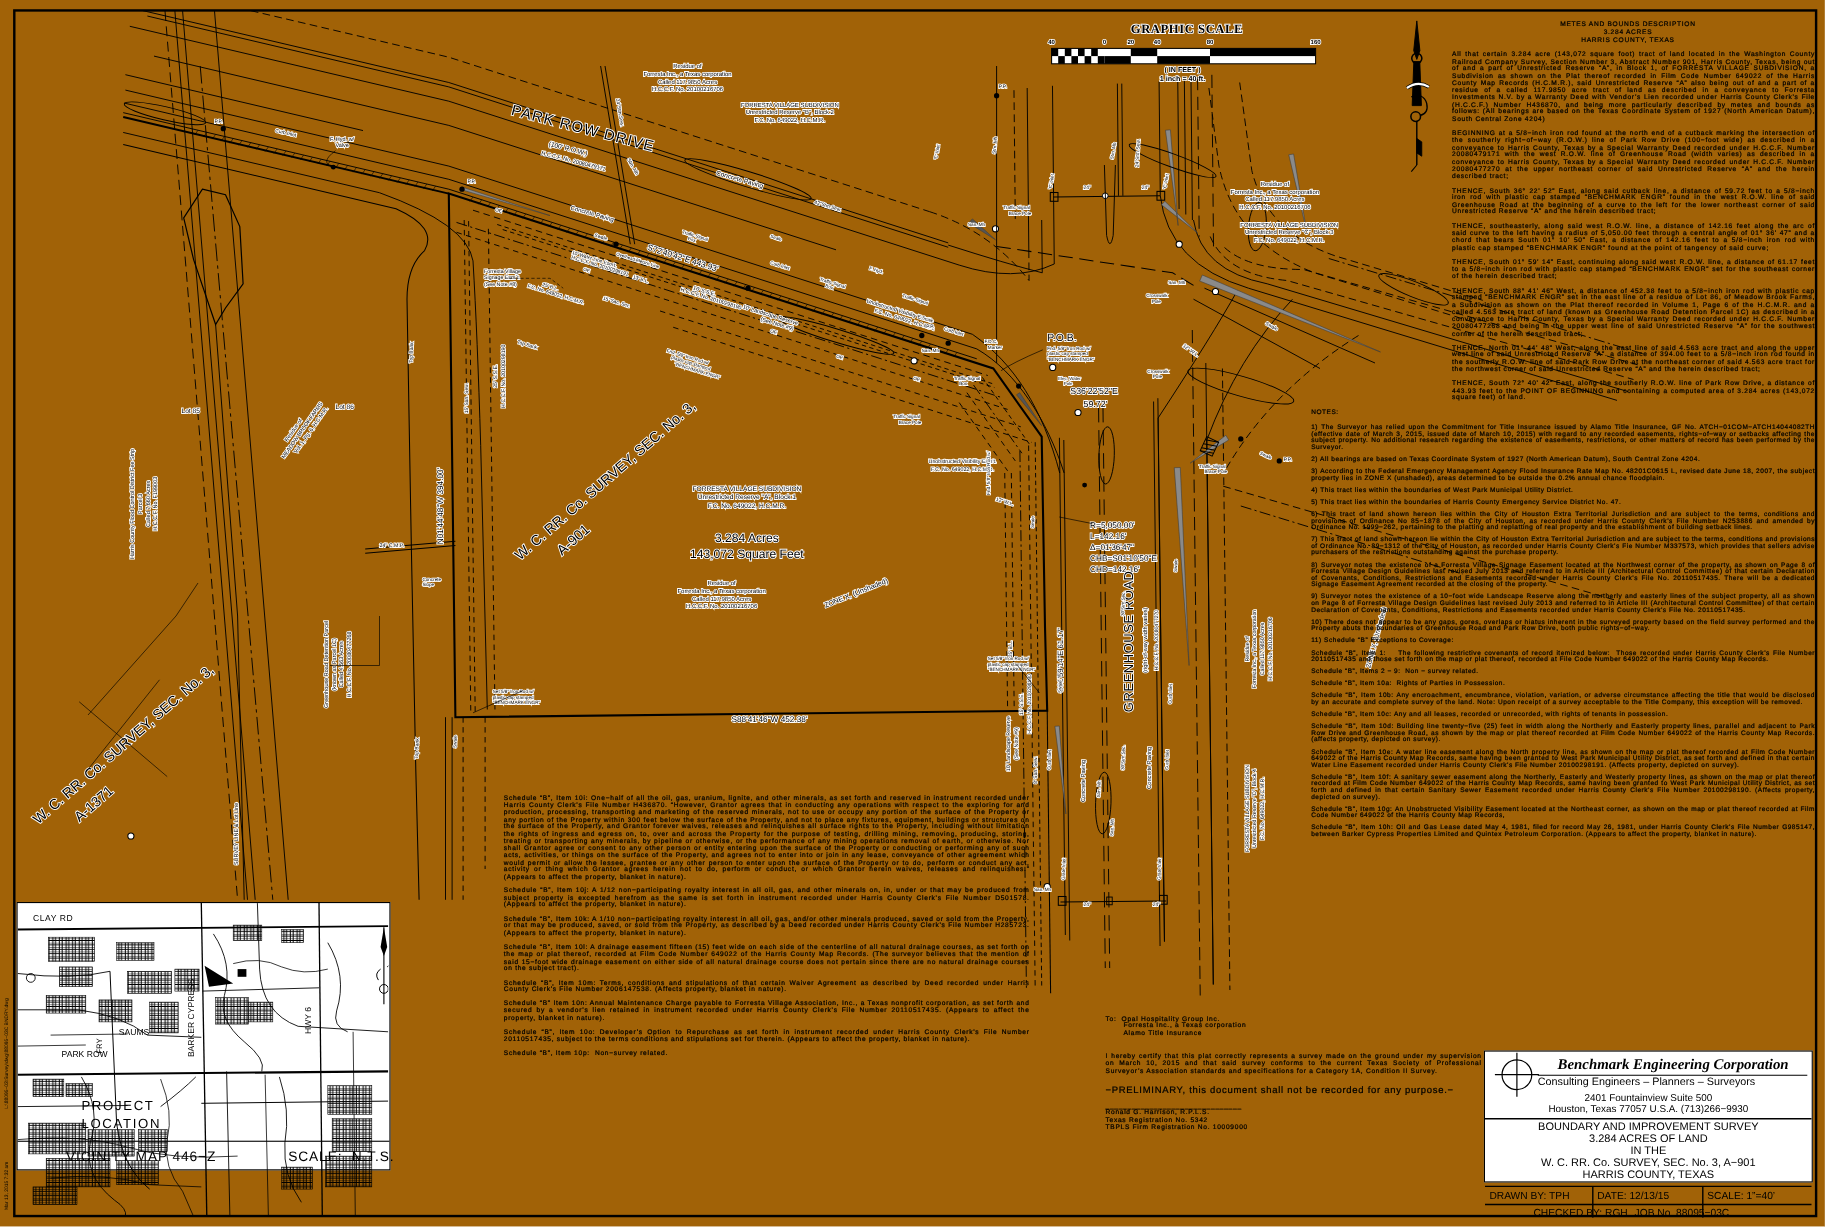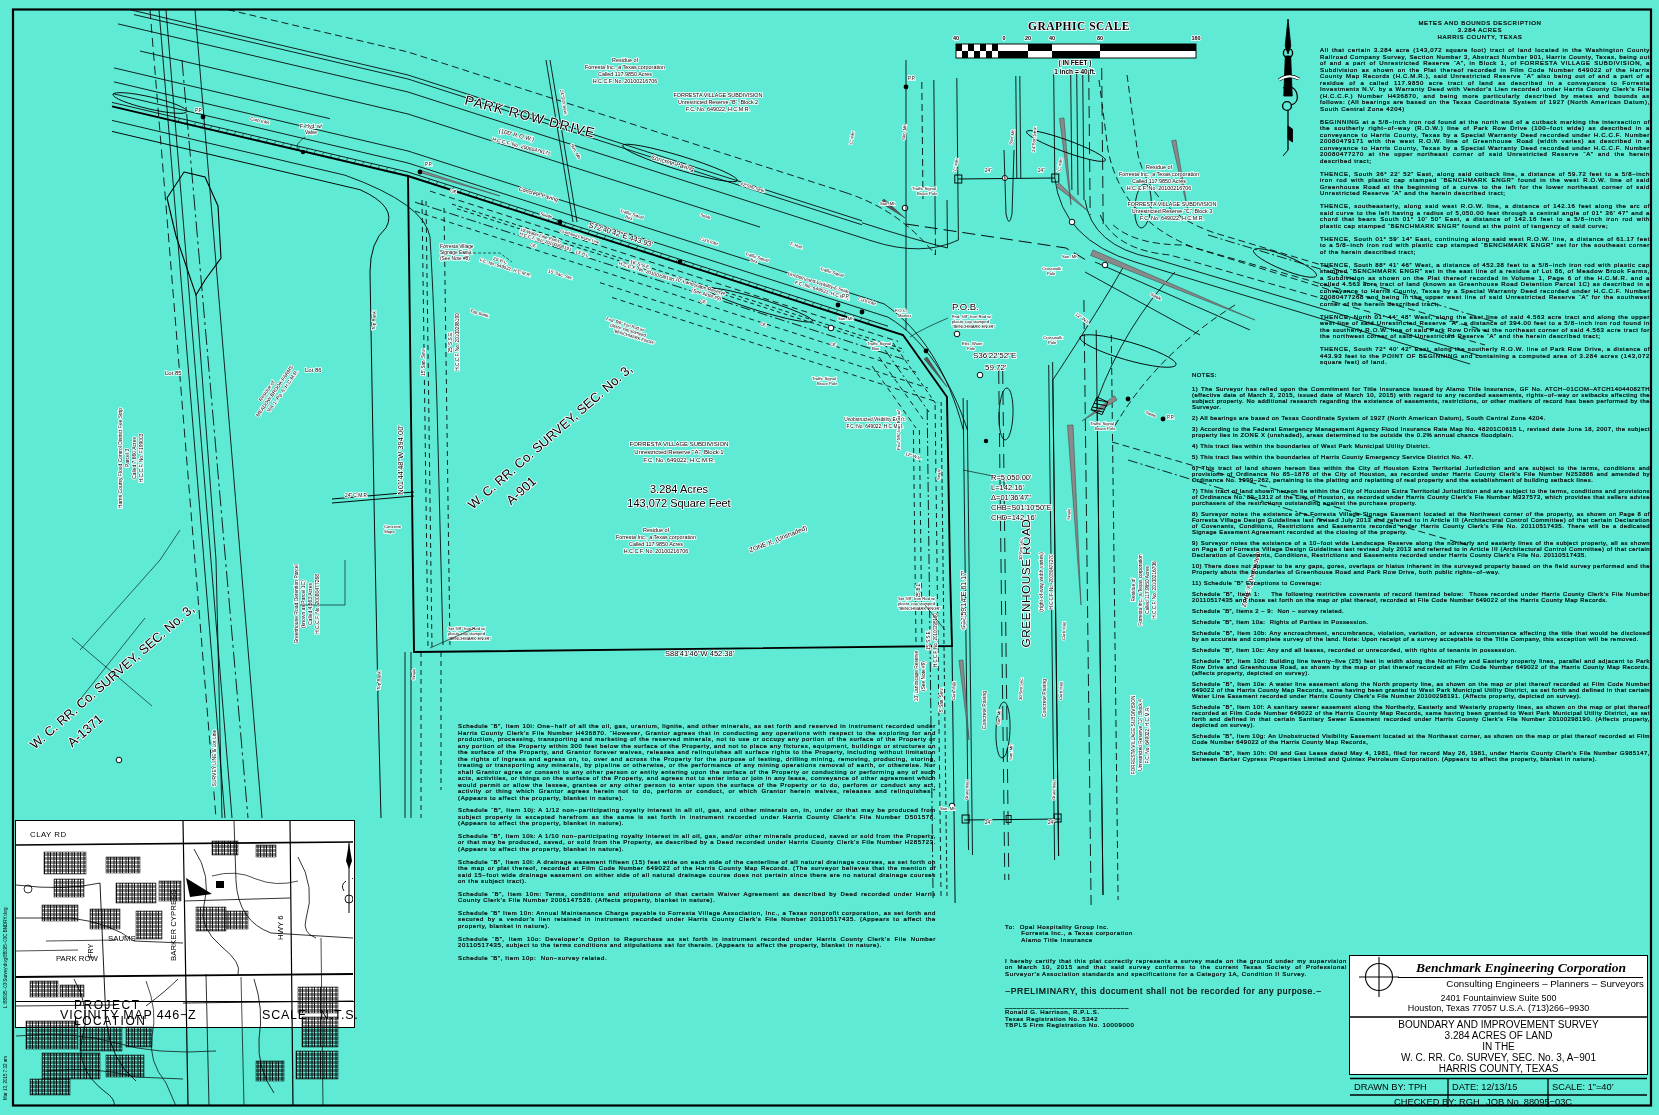--- a/index.html
+++ b/index.html
@@ -1,16 +1,16 @@
 <!DOCTYPE html>
 <html><head>
 <meta charset="utf-8">
 <style>
   html,body{margin:0;padding:0;background:#fff;}
-  #sheet{position:relative;width:1659px;height:1115px;background:#5eead4;overflow:hidden;
+  #sheet{position:relative;width:1659px;height:1115px;background:#a16207;overflow:hidden;
          font-family:"Liberation Sans",sans-serif;color:#000;}
   .t{position:absolute;font-size:6px;line-height:6.3px;letter-spacing:0.66px;text-align:justify;-webkit-text-stroke:0.22px #000;}
   .t p{margin:0 0 5.9px 0;}
   .mb{line-height:6.5px;} .mb p{margin:0 0 6.5px 0;}
   .nt{font-size:5.9px;line-height:6.05px;letter-spacing:0.5px;} .nt p{margin:0 0 4.9px 0;}
   .sc{line-height:6.5px;} .sc p{margin:0 0 6.2px 0;}
   .ctr{text-align:center;}
   svg{position:absolute;left:0;top:0;}
 </style>
 </head>
@@ -581,35 +581,35 @@
     <line x1="9" y1="21" x2="49" y2="21" stroke="#000" stroke-width="1.1"></line>
     <line x1="48" y1="21.5" x2="293" y2="21.5" stroke="#000" stroke-width="1"></line>
     <line x1="0" y1="61" x2="297" y2="61" stroke="#000" stroke-width="1.3"></line>
     <line x1="0" y1="122.5" x2="297" y2="122.5" stroke="#000" stroke-width="1.3"></line>
     <line x1="0" y1="139" x2="297" y2="139" stroke="#000" stroke-width="1.3"></line>
     <line x1="98" y1="122.5" x2="98" y2="151" stroke="#000" stroke-width="1.3"></line>
     <line x1="198" y1="122.5" x2="198" y2="151" stroke="#000" stroke-width="1.3"></line>
   </svg>
 
   <div style="position:absolute;left:48px;top:4px;width:246px;text-align:center;font-family:'Liberation Serif',serif;font-weight:bold;font-style:italic;font-size:13.5px;white-space:nowrap;">Benchmark Engineering Corporation</div>
-  <div style="position:absolute;left:48px;top:22px;width:246px;text-align:right;font-size:9.8px;white-space:nowrap;">Consulting Engineers – Planners – Surveyors</div>
+  <div style="position:absolute;left:48px;top:22px;width:246px;text-align:left;font-size:9.8px;white-space:nowrap;">Consulting Engineers – Planners – Surveyors</div>
 
   <div style="position:absolute;left:0;top:38px;width:100%;text-align:center;font-size:9px;line-height:9.5px;">2401 Fountainview Suite 500<br>Houston, Texas 77057 U.S.A. (713)266−9930</div>
 
   <div style="position:absolute;left:0;top:63px;width:100%;text-align:center;font-size:10px;line-height:11.1px;">BOUNDARY AND IMPROVEMENT SURVEY<br>3.284 ACRES OF LAND<br>IN THE<br>W. C. RR. Co. SURVEY, SEC. No. 3, A−901<br>HARRIS COUNTY, TEXAS</div>
 
   <div style="position:absolute;left:4px;top:125.5px;font-size:9.3px;">DRAWN  BY:  TPH</div>
   <div style="position:absolute;left:102px;top:125.5px;font-size:9.3px;">DATE:  12/13/15</div>
   <div style="position:absolute;left:202px;top:125.5px;font-size:9.3px;">SCALE:  1”=40’</div>
   <div style="position:absolute;left:4px;top:140.5px;font-size:9.3px;margin-left:40px;">CHECKED  BY: RGH</div>
   <div style="position:absolute;left:102px;top:140.5px;font-size:9.3px;margin-left:34px;">JOB  No.  88095−03C</div>
   <div style="position:absolute;left:202px;top:135px;font-size:11px;margin-top:45px;">SHEET  No.</div>
 </div>
 
-<div style="position:absolute;left:15px;top:820px;width:340px;height:208px;border:1.5px solid #000;background:#fff;box-sizing:border-box;">
+<div style="position:absolute;left:15px;top:820px;width:340px;height:244px;border:1.5px solid #000;background:#fff;box-sizing:border-box;">
 <svg width="337" height="285" viewBox="0 0 337 285" stroke="#000" fill="none">
 <defs>
           <pattern id="blk" width="6" height="4" patternUnits="userSpaceOnUse">
             <path d="M0 0 H6 M0 2 H6 M2 0 V4 M4.5 0 V4" stroke="#000" stroke-width="0.9"></path>
           </pattern>
         </defs>
 <path d="M 0 24 L 337 21" stroke-width="1.6"></path>
 <path d="M 0 156 L 337 153" stroke-width="1.9"></path>
 <path d="M 167 0 L 172 285" stroke-width="1.2"></path>
 <path d="M 274 0 L 277 285" stroke-width="1.2"></path>

